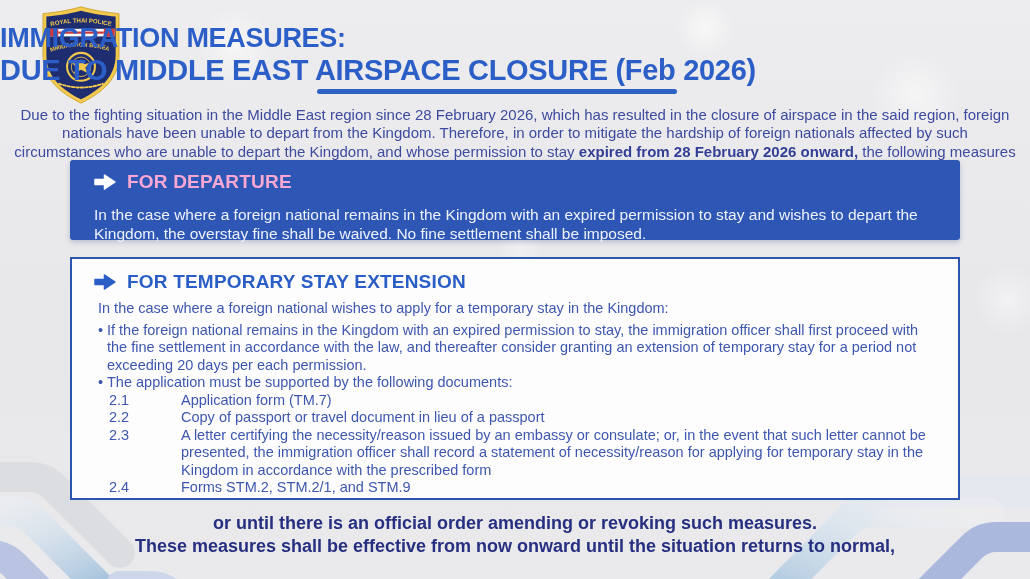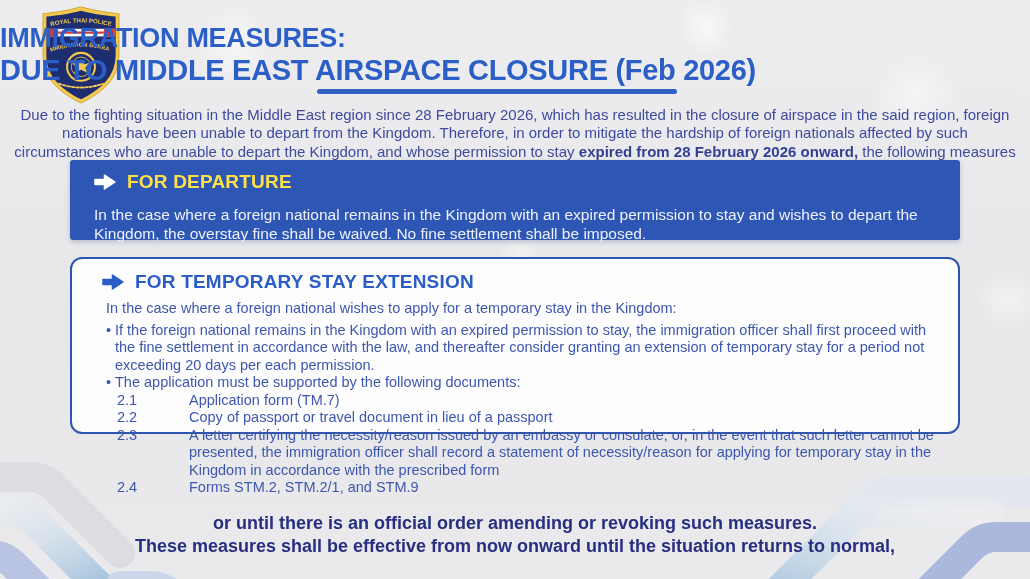--- a/index.html
+++ b/index.html
@@ -29,26 +29,26 @@
     font-size:15px;line-height:18.4px;color:#3d4a9e;
   }
   .intro b{color:#323f95;margin-top:23px;}
   
   .box1{
     position:absolute;left:70px;top:160px;width:890px;height:80px;box-sizing:border-box;
     background:#2e56b4;border-radius:3px;color:#ffffff;
     padding:11px 24px 0 24px;box-shadow:0 2px 5px rgba(40,60,120,.25);
   }
   .box-head{display:flex;align-items:center;gap:11px;}
-  .box1 .box-title{font-size:19px;font-weight:bold;letter-spacing:.2px;color:#fde047;text-align:center;}
+  .box1 .box-title{font-size:19px;font-weight:bold;letter-spacing:.2px;color:#f9a8d4;text-align:center;}
   .box1 .box-body{margin-top:12px;font-size:15.5px;line-height:19px;color:#eef2fb;max-width:860px;}
   .box2{
-    position:absolute;left:70px;top:257px;width:890px;height:177px;box-sizing:border-box;
-    background:#fdfdfe;border:2px solid #2c55ae;border-radius:12px;
-    padding:12px 20px 0 30px;
+    position:absolute;left:70px;top:257px;width:890px;height:243px;box-sizing:border-box;
+    background:#fdfdfe;border:2px solid #2c55ae;border-radius:0;
+    padding:12px 20px 0 22px;
   }
   .box2 .box-title{font-size:19px;font-weight:bold;letter-spacing:.2px;color:#2a5ec6;}
   .box2-content{margin-top:7px;font-size:14.5px;line-height:17.5px;color:#3e57ae;}
   .ext-line{margin:4px;}
   .bullet-line{display:flex;}
   .bullet-char{width:13px;text-align:center;flex:0 0 13px;}
   .bullet-text{flex:1;}
   .doc-item{display:flex;padding-left:15px;gap:45px;}
   .doc-num{flex:0 0 27px;}
   .doc-text{flex:1;max-width:790px;}

